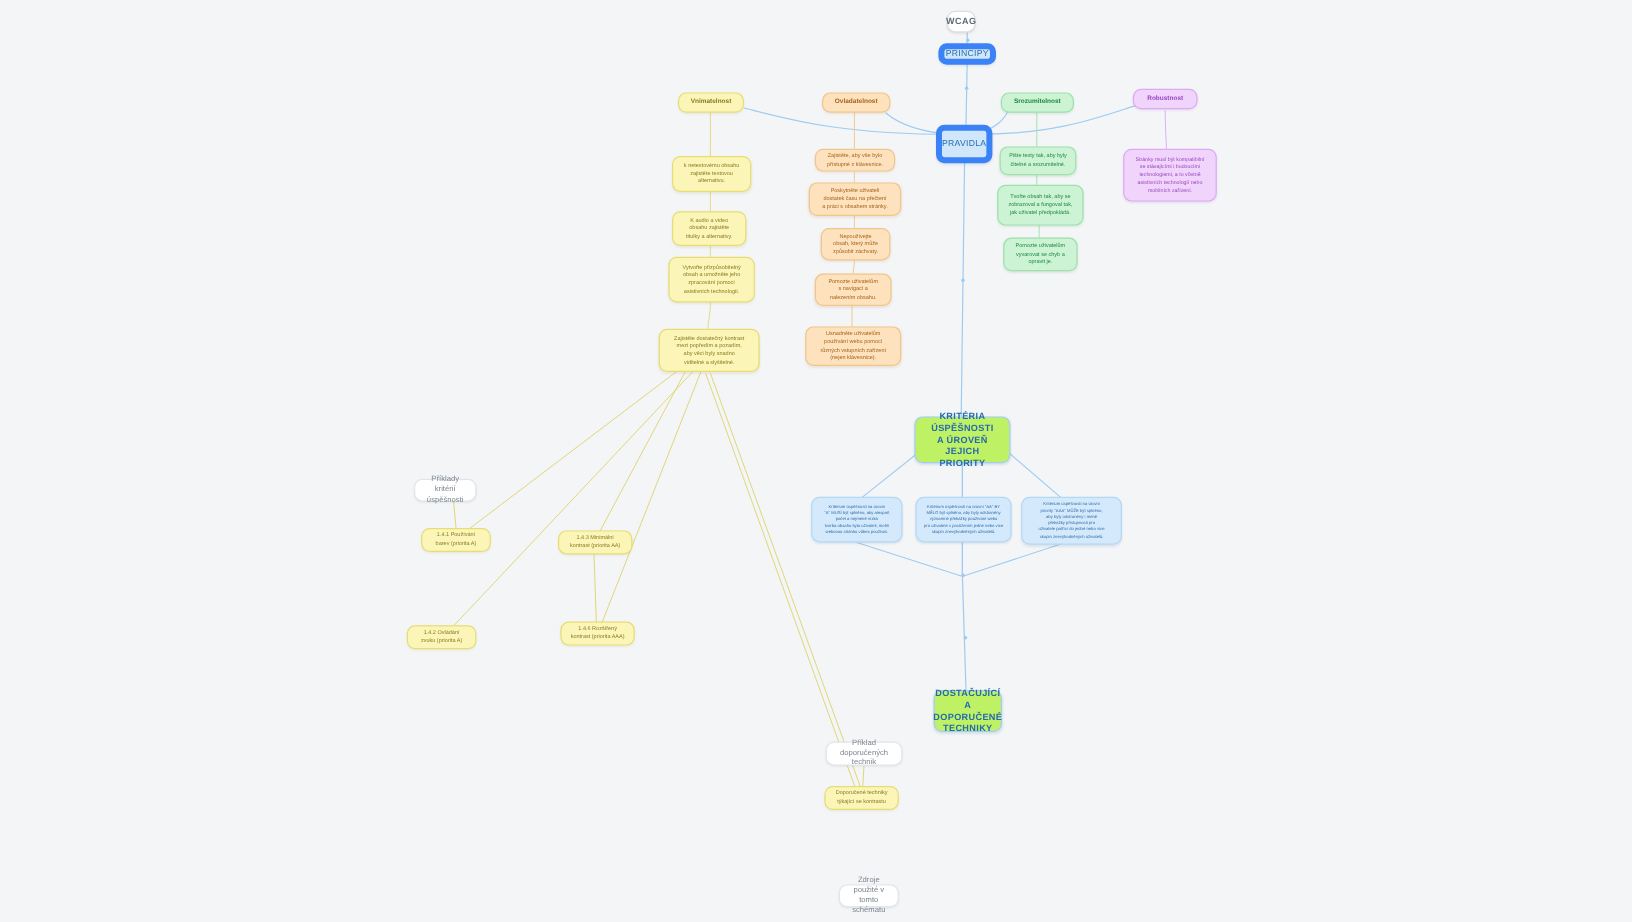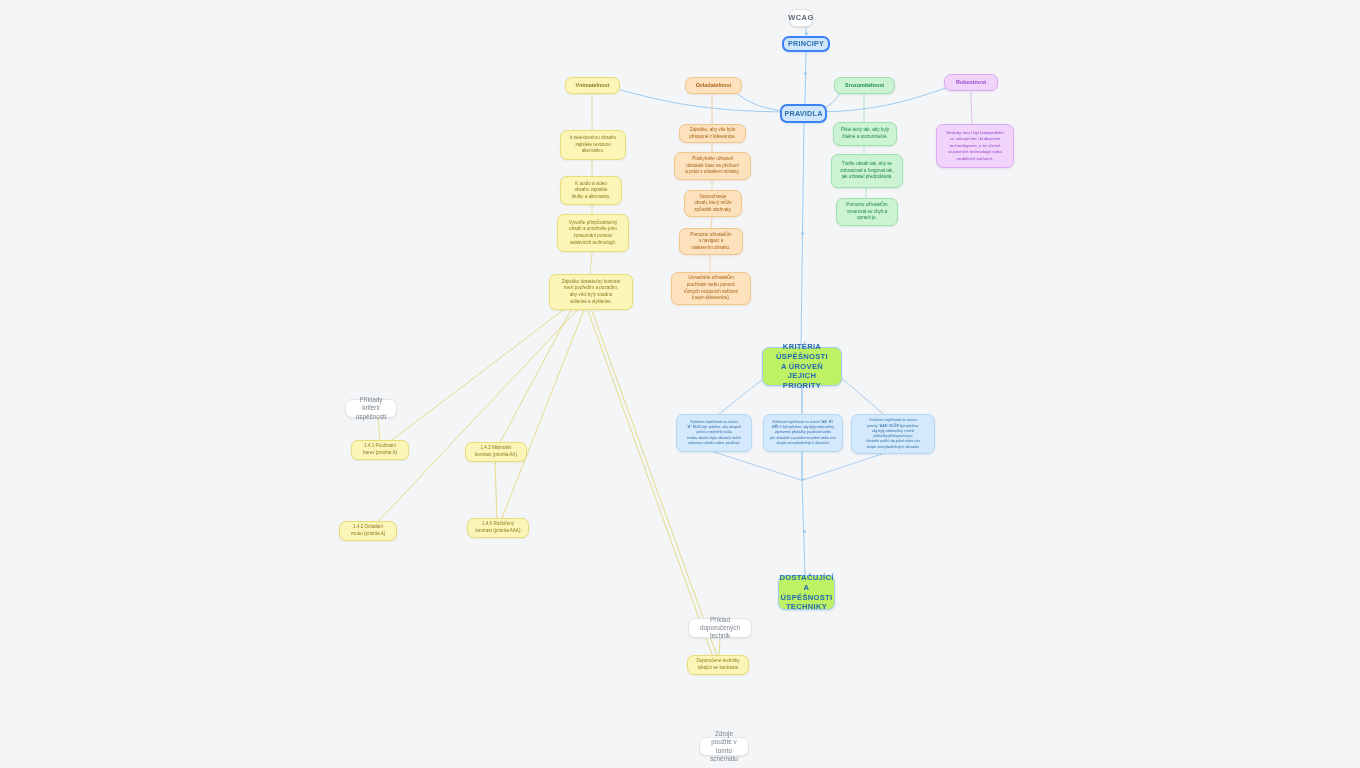--- a/index.html
+++ b/index.html
@@ -41,23 +41,23 @@
     background:#ffffff;
     border:1px solid #e2e5e9;
     color:#7b858f;
     font-size:6.4px;
     box-shadow:0 1px 2px rgba(0,0,0,.07);
   }
 
   
   .n-blue-head{
     background:#cfe6fb;
-    border:2px solid #3b82f6;
+    border:5px solid #3b82f6;
     color:#2a6fb0;
-    font-weight:700;
+    font-weight:400;
     font-size:7.2px;
     letter-spacing:.25px;
     box-shadow:0 1px 2px rgba(60,110,160,.14);
   }
   .n-blue-big{
     background:#bef264;
     border:1px solid #a2cdf0;
     color:#256aae;
     font-weight:700;
     font-size:7.6px;
@@ -212,28 +212,28 @@
       <path d="M378,418 L380,440"></path>
       <path d="M495,462 L497,520"></path>
       <path d="M720,638 L719,655"></path>
     </g>
   </svg>
 
   <div class="node n-root" style="left:789px;top:9px;width:24px;height:18px;">WCAG</div>
 
   <div class="node n-blue-head" style="left:782px;top:36px;width:48px;height:16px;">PRINCIPY</div>
 
-  <div class="node n-blue-head" style="left:780px;top:104px;width:47px;height:19px;">PRAVIDLA</div>
+  <div class="node n-blue-head" style="left:780px;top:104px;width:47px;height:32px;">PRAVIDLA</div>
 
   <div class="node n-blue-big" style="left:762px;top:347px;width:80px;height:39px;">KRITÉRIA ÚSPĚŠNOSTI
 A ÚROVEŇ JEJICH
 PRIORITY</div>
 
   <div class="node n-blue-big" style="left:778px;top:575px;width:57px;height:35px;">DOSTAČUJÍCÍ A
-ÚSPĚŠNOSTI
+DOPORUČENÉ
 TECHNIKY</div>
 
   <div class="node n-white" style="left:699px;top:737px;width:50px;height:19px;">Zdroje použité v
 tomto schématu</div>
 
   <div class="node n-yellow" style="left:565px;top:77px;width:55px;height:17px;">Vnimatelnost</div>
 
   <div class="node n-yellow-sm" style="left:560px;top:130px;width:66px;height:30px;">k netextovému obsahu
 zajistěte textovou
 alternativu.</div>

